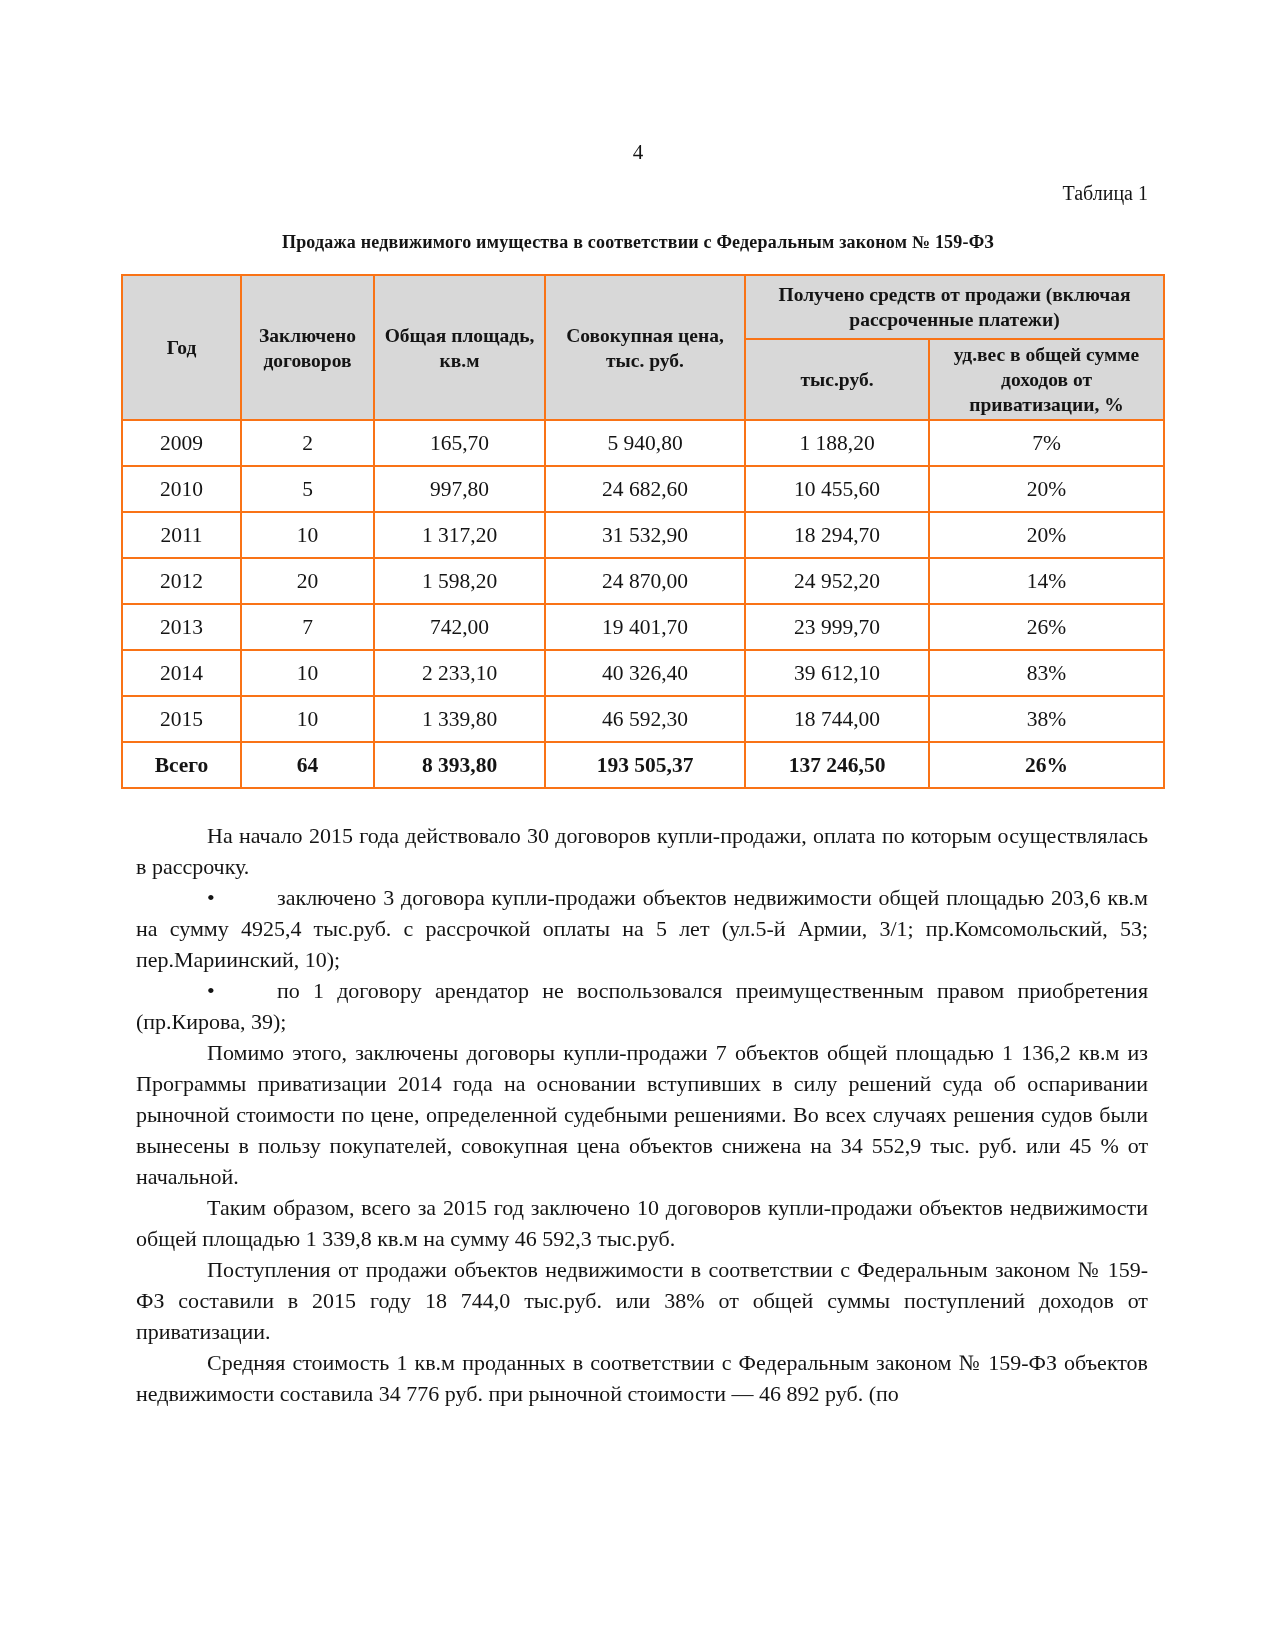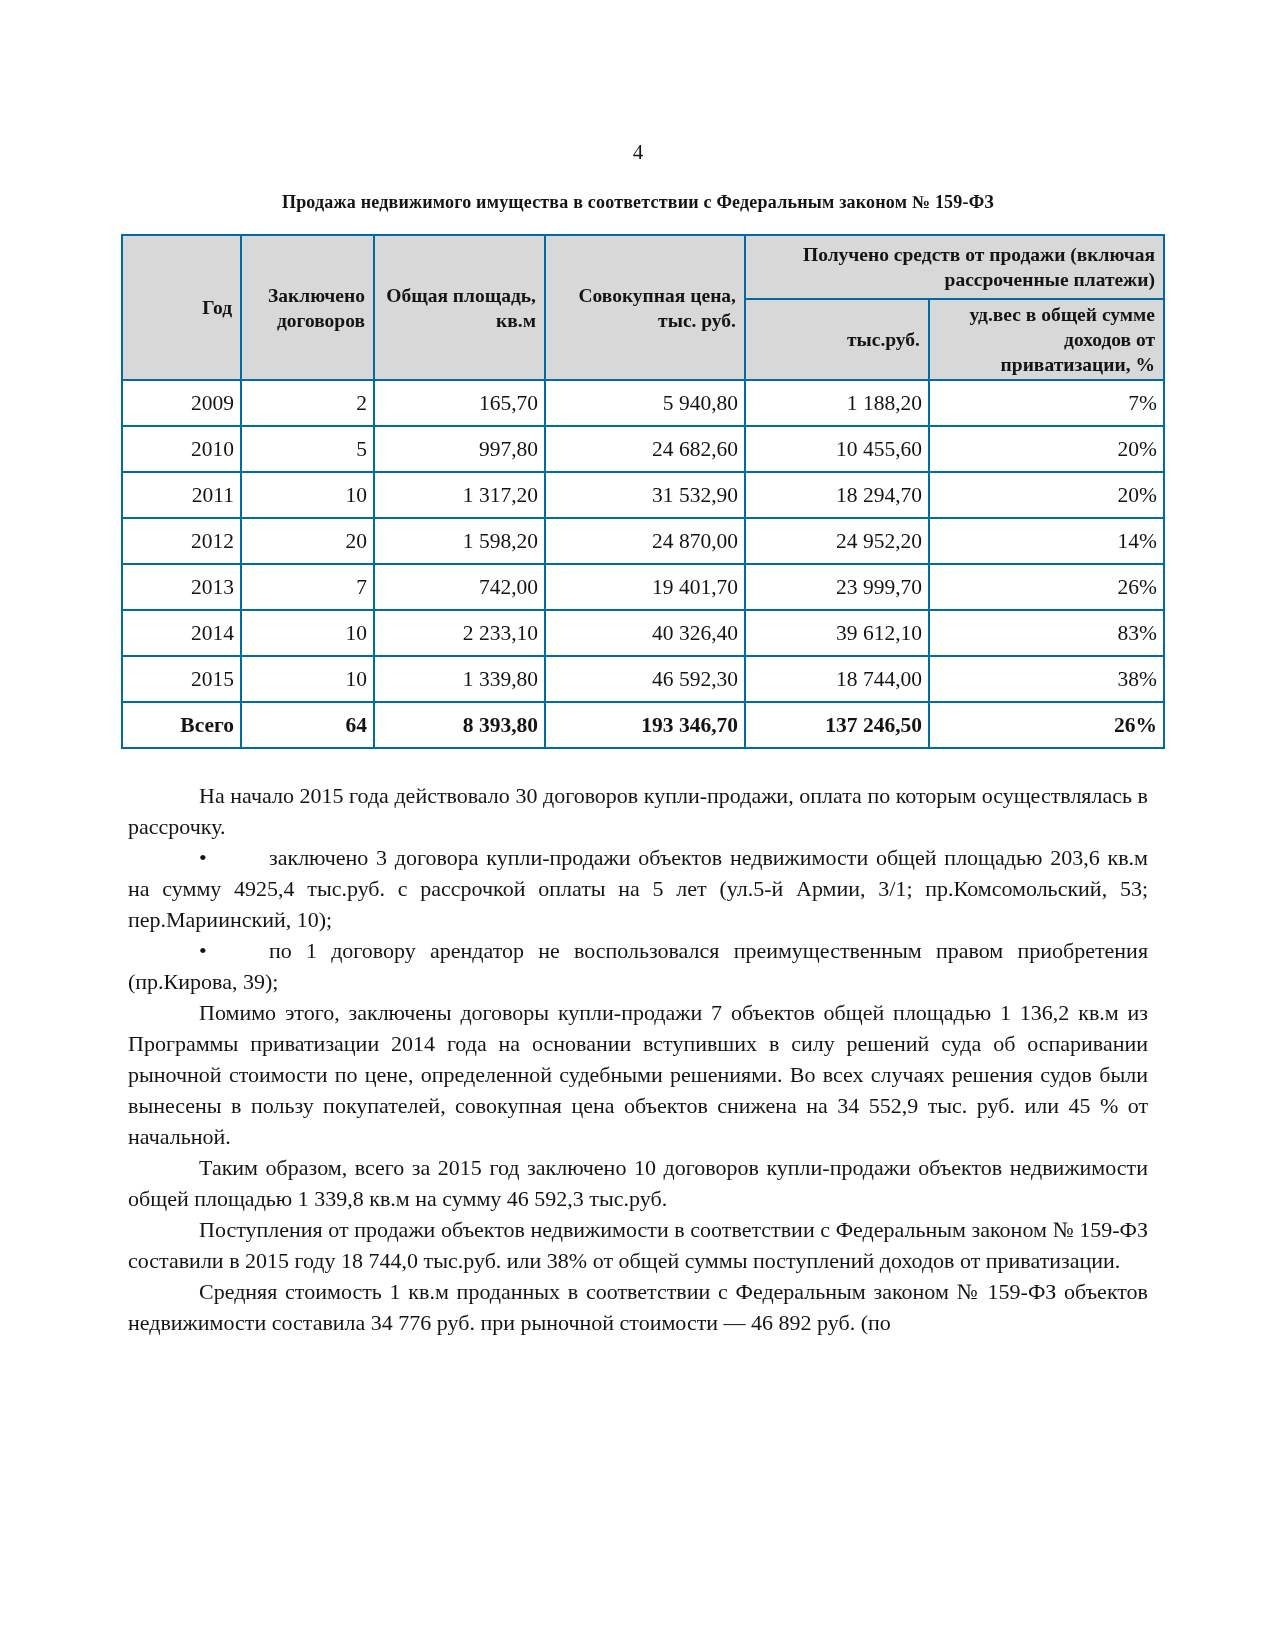--- a/index.html
+++ b/index.html
@@ -33,22 +33,22 @@
   }
 
   table.sales {
     border-collapse:collapse;
     table-layout:fixed;
     width:1042px;
     margin-left:-7px;
     margin-top:21px;
   }
   table.sales th, table.sales td {
-    border:2px solid #0369a1;
-    text-align:right;
+    border:2px solid #f97316;
+    text-align:center;
     vertical-align:middle;
     padding:2px 8px;
     box-sizing:border-box;
   }
   table.sales thead th {
     background:#d8d8d8;
     font-weight:bold;
     font-size:19.5px;
     line-height:25px;
   }
@@ -59,31 +59,33 @@
     height:46px;
     padding:4px 6px;
   }
   table.sales tbody tr.total-row td { font-weight:bold; }
 
   .body {
     margin-top:31px;
     font-size:22px;
     line-height:31px;
     text-align:justify;
+    margin-left:8px;
   }
   .body p { margin:0; text-indent:71px; }
   .body p.gap { margin-top:15px; }
   .bullet-marker { display:inline-block; width:70px; text-indent:0; }
 </style>
 </head>
 <body>
 
 <div class="page">
   <div class="content">
     <div class="page-number">4</div>
+    <div class="table-caption">Таблица 1</div>
     <div class="table-title">Продажа недвижимого имущества в соответствии с Федеральным законом № 159-ФЗ</div>
 
     <table class="sales">
       <colgroup>
         <col style="width:119px">
           <col style="width:133px">
           <col style="width:171px">
         <col style="width:200px">
           <col style="width:184px">
           <col style="width:235px">
@@ -155,21 +157,21 @@
           <td>10</td>
           <td>1 339,80</td>
           <td>46 592,30</td>
           <td>18 744,00</td>
           <td>38%</td>
         </tr>
         <tr class="total-row">
           <td>Всего</td>
           <td>64</td>
           <td>8 393,80</td>
-          <td>193 346,70</td>
+          <td>193 505,37</td>
           <td>137 246,50</td>
           <td>26%</td>
         </tr>
       </tbody>
     </table>
 
     <div class="body">
       <p><span>На начало 2015 года действовало 30 договоров купли-продажи, оплата по которым осуществлялась в рассрочку.</span></p>
       <p><span class="bullet-marker">•</span><span>заключено 3 договора купли-продажи объектов недвижимости общей площадью 203,6 кв.м на сумму 4925,4 тыс.руб. с рассрочкой оплаты на 5 лет (ул.5-й Армии, 3/1; пр.Комсомольский, 53; пер.Мариинский, 10);</span></p>
       <p><span class="bullet-marker">•</span><span>по 1 договору арендатор не воспользовался преимущественным правом приобретения (пр.Кирова, 39);</span></p>

